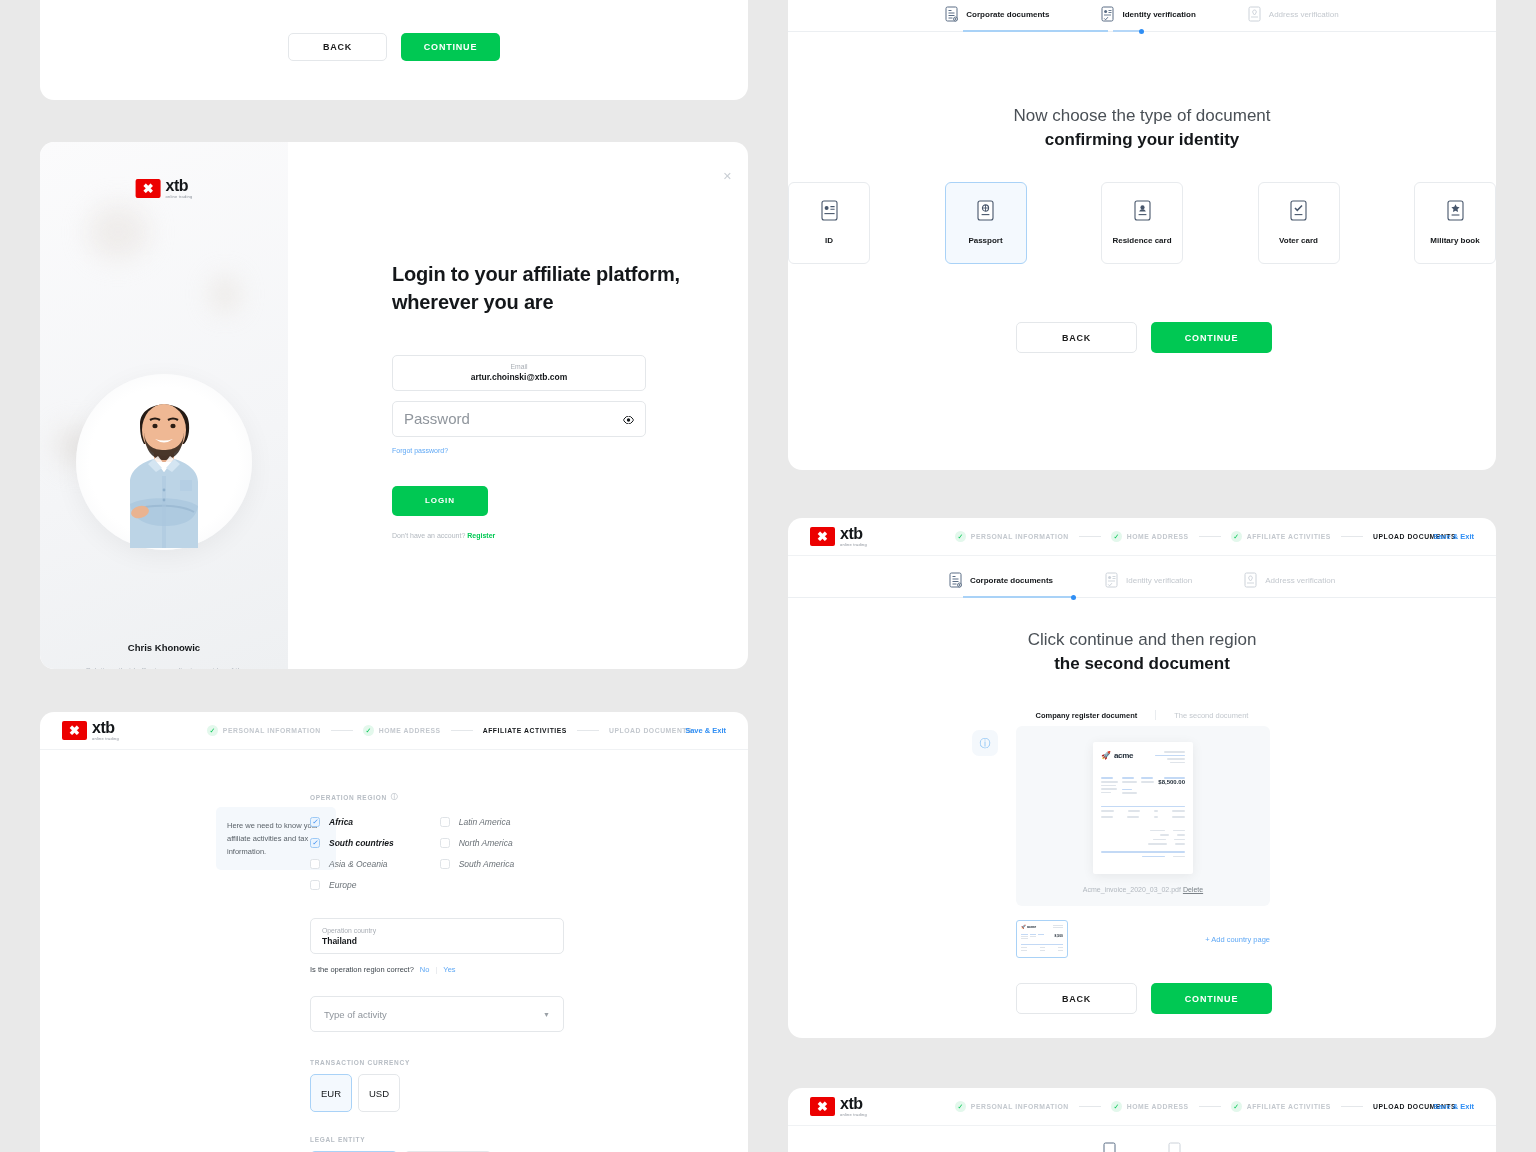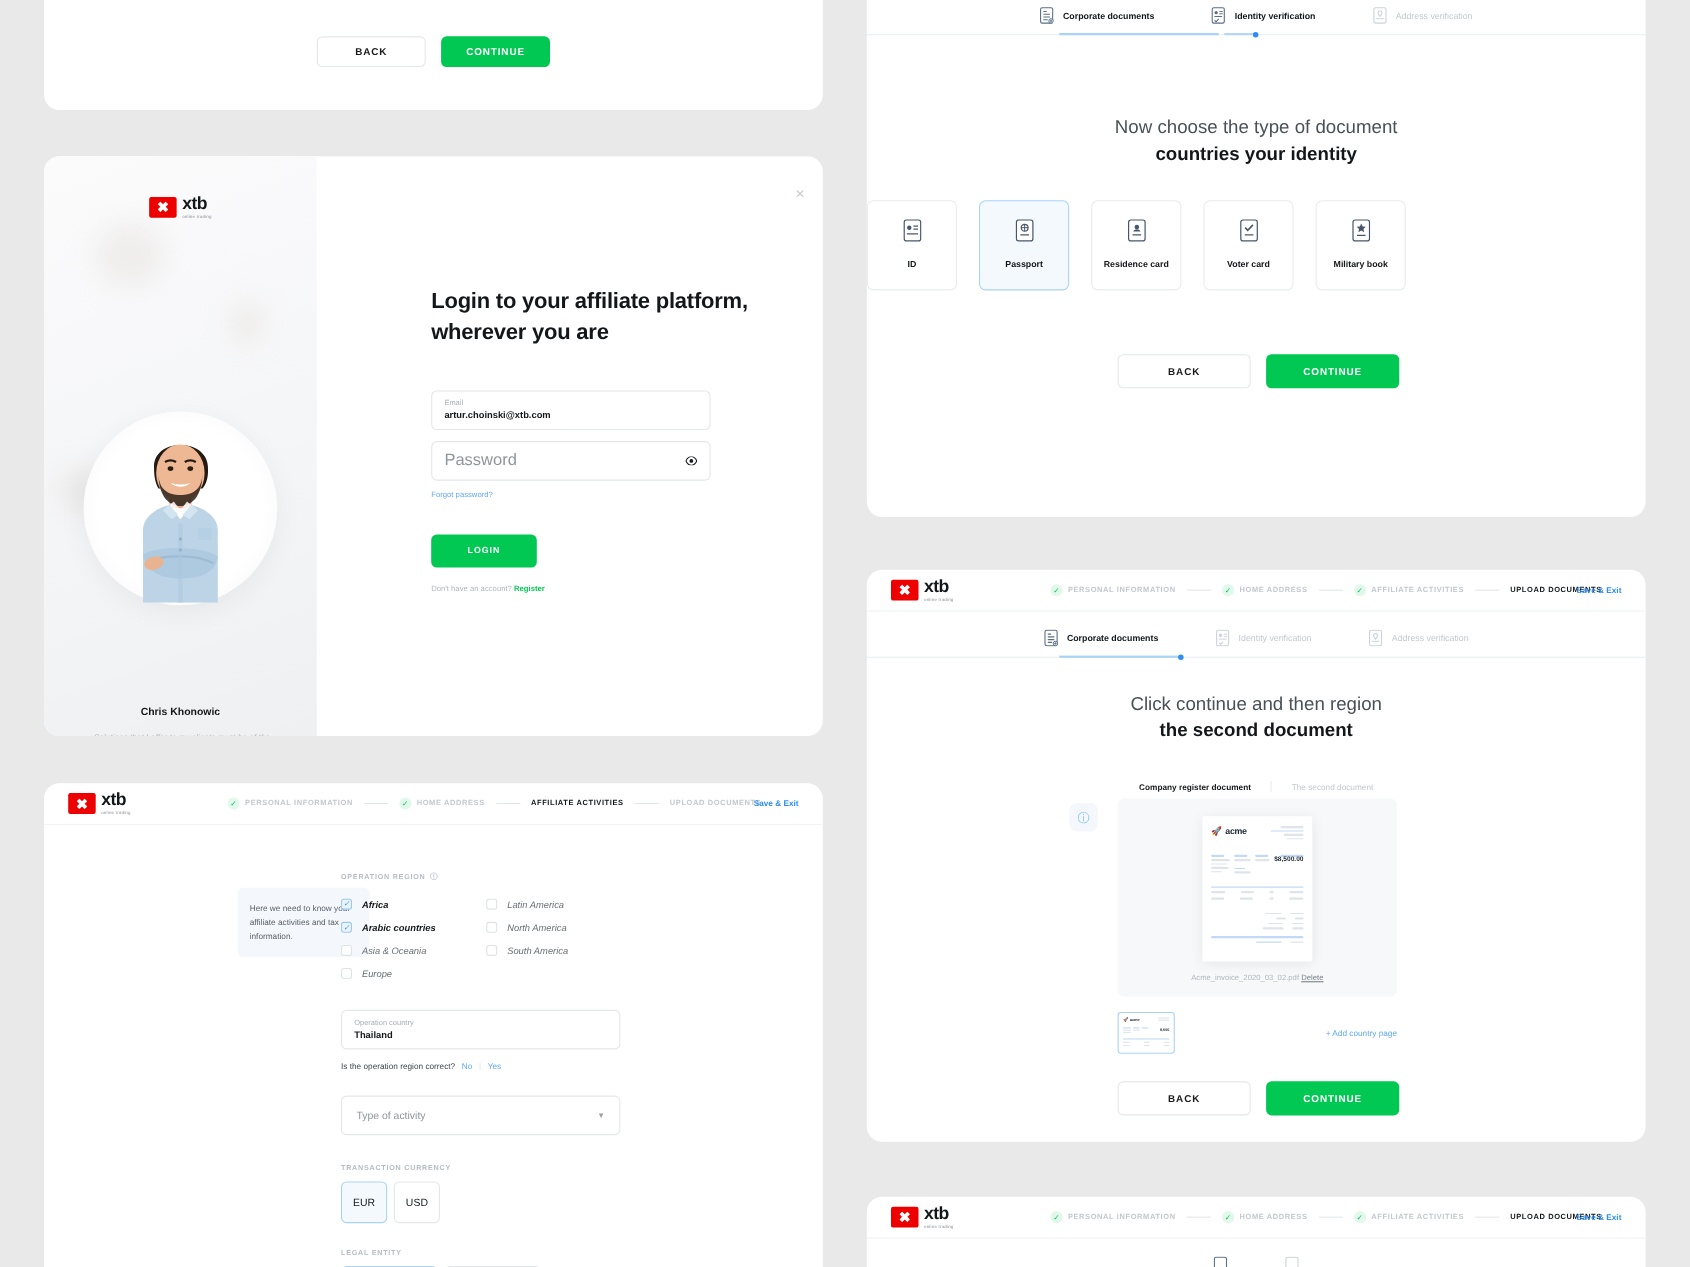--- a/index.html
+++ b/index.html
@@ -60,21 +60,21 @@
   .doc-ico { width:13px; height:16px; }
   .doctabs-line { position:absolute; left:0; right:0; bottom:0; height:1px; background:#eceff2; }
   .doctabs-prog { position:absolute; bottom:0; height:2px; background:#a9d2f7; }
   .doctabs-dot { position:absolute; bottom:-1.5px; width:5px; height:5px; border-radius:50%; background:#2f8ef4; }
 
   .heading { text-align:center; }
   .heading .l1 { font-size:17px; color:#4a5056; font-weight:normal; }
   .heading .l2 { font-size:17px; color:#14171a; font-weight:bold; margin-top:4px; }
 
   
-  .tiles { display:flex; justify-content:flex-start; gap:20px; }
+  .tiles { display:flex; justify-content:space-between; gap:20px; }
   .tile {
     width:82px; height:82px; border:1px solid #e8ebee; border-radius:6px;
     display:flex; flex-direction:column; align-items:center; justify-content:center; gap:11px;
     background:#fff;
   }
   .tile.sel { border-color:#a9d2f7; background:#f4f9fe; }
   .tile-label { font-size:8px; font-weight:bold; color:#14171a; text-align:center; line-height:1.3; }
 
   
   .login-left {
@@ -243,21 +243,21 @@
   </div>
 
   <div class="login-right">
     <div class="modal-close">✕</div>
 
     <div class="login-title">
       <div>Login to your affiliate platform,</div>
       <div>wherever you are</div>
     </div>
 
-    <div class="field" style="margin-top:38px;">
+    <div class="field" style="margin-top:38px;align-items:center;">
       <div class="field-lbl">Email</div>
       <div class="field-val">artur.choinski@xtb.com</div>
     </div>
 
     <div class="field" style="margin-top:10px; justify-content:center;">
       <div class="field-ph">Password</div>
       <span class="eye">
         <svg width="11" height="8" viewBox="0 0 11 8">
             <path d="M5.5 0C2.6 0 .5 4 .5 4s2.1 4 5 4 5-4 5-4S8.4 0 5.5 0z" fill="none" stroke="#14171a" stroke-width="1"></path>
             <circle cx="5.5" cy="4" r="1.7" fill="#14171a"></circle>
@@ -319,21 +319,21 @@
     </div>
 
     <div style="display:flex; gap:46px; margin-top:4px;font-style:italic;">
       <div>
         <div class="cbrow">
           <span class="cbox on">✓</span>
           <span class="cblabel on">Africa</span>
         </div>
         <div class="cbrow">
           <span class="cbox on">✓</span>
-          <span class="cblabel on">Arabic countries</span>
+          <span class="cblabel on">South countries</span>
         </div>
         <div class="cbrow">
           <span class="cbox"></span>
           <span class="cblabel">Asia &amp; Oceania</span>
         </div>
         <div class="cbrow">
           <span class="cbox"></span>
           <span class="cblabel">Europe</span>
         </div>
       </div>
@@ -422,21 +422,21 @@
       </div>
       <div class="doctabs-line"></div>
       <div class="doctabs-prog" style="left:175px; width:145px;"></div>
       <div class="doctabs-prog" style="left:325px; width:28px; background:#b5d7f8;"></div>
       <div class="doctabs-dot" style="left:351px;"></div>
     </div>
   </div>
 
   <div class="heading" style="position:absolute; left:0; right:0; top:218px;">
     <div class="l1">Now choose the type of document</div>
-    <div class="l2">countries your identity</div>
+    <div class="l2">confirming your identity</div>
   </div>
 
   <div class="tiles" style="position:absolute; left:0; right:0; top:294px;">
     <div class="tile">
       <span>
         <svg width="17" height="21" viewBox="0 0 17 21">
             <rect x="1" y="1" width="15" height="19" rx="2" fill="#fff" stroke="#47566b" stroke-width="1.1"></rect>
             <circle cx="5.6" cy="8" r="2" fill="#47566b"></circle>
             <path d="M9.4 6.6h4.2M9.4 9.2h4.2" stroke="#47566b" stroke-width="1.1"></path>
             <path d="M3.4 13.6h10.2" stroke="#47566b" stroke-width="1.1"></path>

